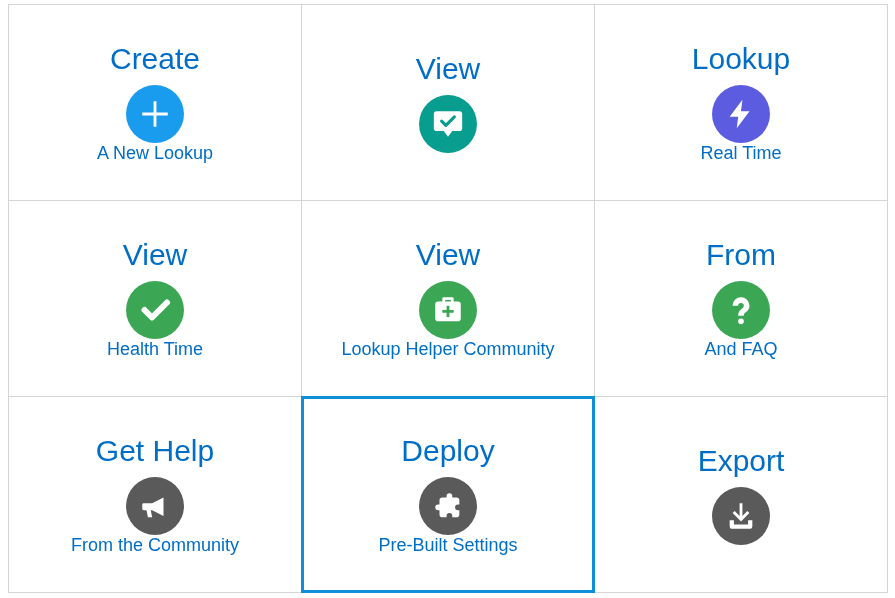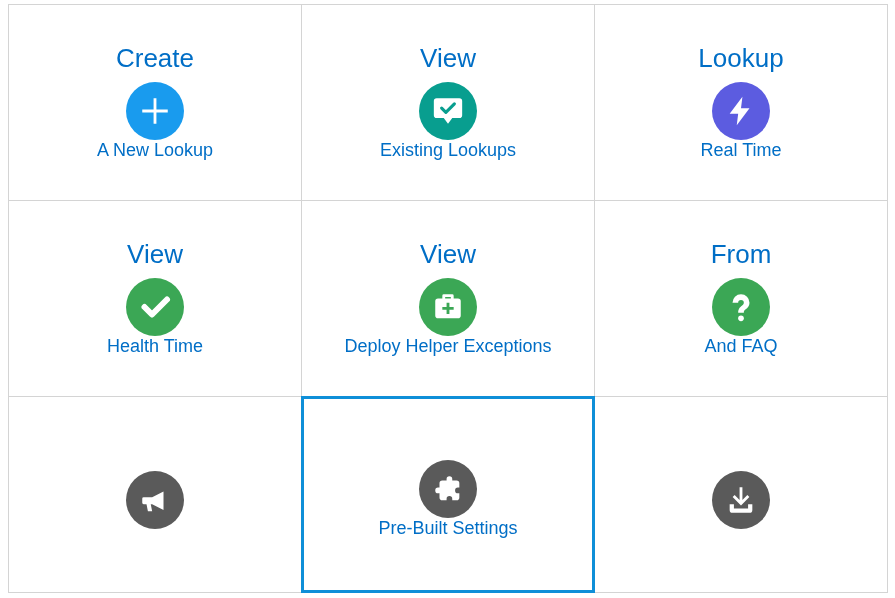--- a/index.html
+++ b/index.html
@@ -29,21 +29,21 @@
     margin: -1px 0 0 -1px; 
     padding: 10px;
     cursor: pointer;
   }
   .card.selected {
     border: 3px solid #0f8fd8;
     position: relative;
     z-index: 1;
   }
   .title {
-    font-size: 26px;
+    font-size: 30px;
     font-weight: 400;
     color: #006ec6;
     line-height: 1.1;
   }
   .sub {
     font-size: 18px;
     color: #006ec6;
   }
   .icon-badge {
     width: 58px;
@@ -78,21 +78,20 @@
   </div>
 
   <div class="card">
     <div class="title">View</div>
     <div class="icon-badge c-teal">
       <svg width="34" height="34" viewBox="0 0 24 24">
         <path fill="#fff" d="M4 3h16a2 2 0 0 1 2 2v10a2 2 0 0 1-2 2h-5l-3 4-3-4H4a2 2 0 0 1-2-2V5a2 2 0 0 1 2-2z"></path>
         <path fill="none" stroke="#089e8f" stroke-width="2.2" stroke-linecap="round" stroke-linejoin="round" d="M7.5 10l3 3 6-6"></path>
       </svg>
     </div>
-    <div class="sub">Existing Lookups</div>
   </div>
 
   <div class="card">
     <div class="title">Lookup</div>
     <div class="icon-badge c-violet">
       <svg width="34" height="34" viewBox="0 0 24 24">
           <path fill="#fff" d="M13 2L4 14h6l-1 8 9-12h-6z"></path>
         </svg>
     </div>
     <div class="sub">Real Time</div>
@@ -109,52 +108,56 @@
   </div>
 
   <div class="card">
     <div class="title">View</div>
     <div class="icon-badge c-green">
       <svg width="34" height="34" viewBox="0 0 24 24">
         <path fill="#fff" d="M9 3h6a1 1 0 0 1 1 1v2h3a2 2 0 0 1 2 2v10a2 2 0 0 1-2 2H5a2 2 0 0 1-2-2V8a2 2 0 0 1 2-2h3V4a1 1 0 0 1 1-1zm1 2v1h4V5h-4z"></path>
         <path fill="#3ba755" d="M11 9h2v3h3v2h-3v3h-2v-3H8v-2h3z"></path>
       </svg>
     </div>
-    <div class="sub">Deploy Helper Exceptions</div>
+    <div class="sub">Lookup Helper Community</div>
   </div>
 
   <div class="card">
     <div class="title">From</div>
     <div class="icon-badge c-green">
       <svg width="34" height="34" viewBox="0 0 24 24">
         <path fill="#fff" d="M12 3a6 6 0 0 1 6 6c0 2.4-1.4 3.6-2.7 4.6-1 .8-1.3 1.2-1.3 2.4h-4c0-2.8 1.3-3.9 2.6-4.9 1-.8 1.4-1.2 1.4-2.1a2 2 0 0 0-4 0H6a6 6 0 0 1 6-6z"></path>
         <circle fill="#fff" cx="12" cy="20" r="2"></circle>
       </svg>
     </div>
     <div class="sub">And FAQ</div>
   </div>
 
   <div class="card">
+    <div class="title">Get Help</div>
     <div class="icon-badge c-gray">
       <svg width="34" height="34" viewBox="0 0 24 24">
         <path fill="#fff" d="M3 10v4a1 1 0 0 0 1 1h2l1 5h3l-1-5h1l8 4V6l-8 4H4a1 1 0 0 0-1 1z"></path>
       </svg>
     </div>
+    <div class="sub">From the Community</div>
   </div>
 
   <div class="card selected">
+    <div class="title">Deploy</div>
     <div class="icon-badge c-gray">
       <svg width="34" height="34" viewBox="0 0 24 24">
         <path fill="#fff" d="M13 3a2 2 0 0 1 2 2v1h3a2 2 0 0 1 2 2v3h-1a2 2 0 1 0 0 4h1v3a2 2 0 0 1-2 2h-3v-1a2 2 0 1 0-4 0v1H8a2 2 0 0 1-2-2v-3H5a2 2 0 1 1 0-4h1V8a2 2 0 0 1 2-2h3V5a2 2 0 0 1 2-2z"></path>
       </svg>
     </div>
     <div class="sub">Pre-Built Settings</div>
   </div>
 
   <div class="card">
+    <div class="title">Export</div>
     <div class="icon-badge c-gray">
       <svg width="34" height="34" viewBox="0 0 24 24">
         <path fill="#fff" d="M11 3h2v9l3.5-3.5 1.4 1.4L12 15.8 6.1 9.9l1.4-1.4L11 12z"></path>
         <path fill="#fff" d="M4 15h3v3h10v-3h3v4a2 2 0 0 1-2 2H6a2 2 0 0 1-2-2z"></path>
       </svg>
     </div>
   </div>
 
 </div>
 

